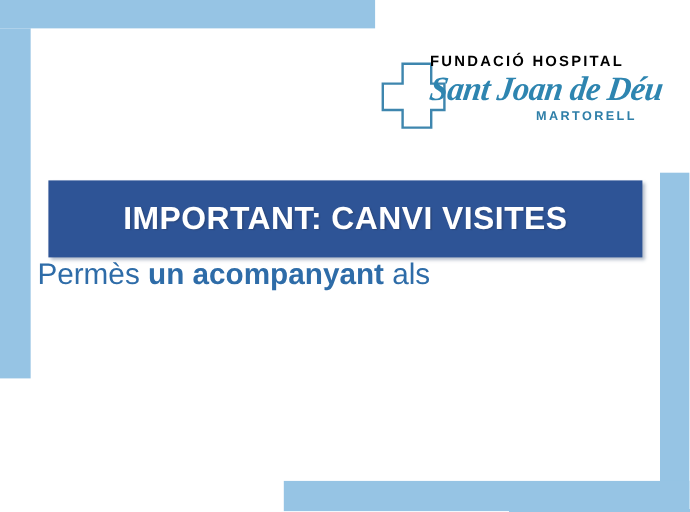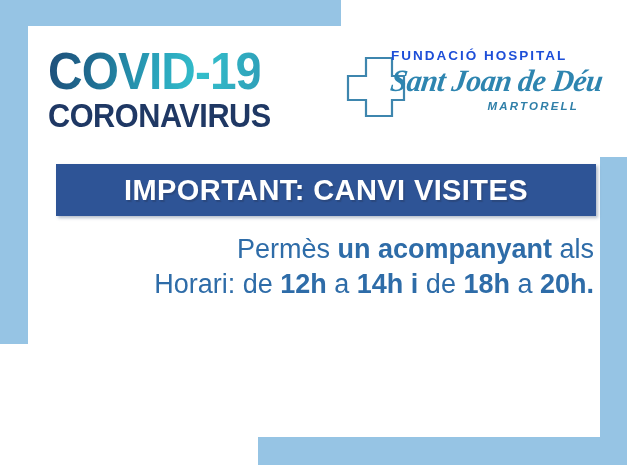--- a/index.html
+++ b/index.html
@@ -101,21 +101,21 @@
     position: absolute;
     left: 45px;
     top: 0px;
     width: 200px;
   }
   #logo-line1 {
     font-family: "Liberation Sans", sans-serif;
     font-size: 13.5px;
     font-weight: bold;
     letter-spacing: 2.0px;
-    color: #1d4ed8;
+    color: #000000;
     white-space: nowrap;
     margin: 0;
   }
   #logo-script {
     font-family: "Liberation Serif", serif;
     font-style: italic;
     font-size: 31px;
     font-weight: bold;
     color: #2E85B0;
     white-space: nowrap;
@@ -126,54 +126,52 @@
     line-height: 1.15;
   }
   #logo-line3 {
     font-family: "Liberation Sans", sans-serif;
     font-size: 11.5px;
     font-weight: bold;
     letter-spacing: 2.2px;
     color: #2F7FA8;
     text-align: right;
     margin: 1px 12px 0 0;
-    font-style: italic;
   }
 
   
   #banner {
     position: absolute;
     left: 16px;
     top: 138px;
     width: 540px;
-    height: 52px;
+    height: 70px;
     background: #2E5496;
     box-shadow: 2px 2px 3px rgba(90,110,140,0.45);
     display: flex;
     align-items: center;
     justify-content: center;
-    margin-left: 12px;
   }
   #banner-text {
     font-family: "Liberation Sans", sans-serif;
     font-weight: bold;
     font-size: 29px;
     color: #ffffff;
     letter-spacing: 0.4px;
     text-shadow: 1.5px 1.5px 1px rgba(40,60,100,0.45);
     white-space: nowrap;
   }
 
   
   #message {
     position: absolute;
     left: 6px;
     top: 206px;
     width: 560px;
-    text-align: right;
+    text-align: left;
     color: #2E6CA8;
     font-family: "Liberation Sans", sans-serif;
     font-size: 27px;
     line-height: 1.30;
   }
   #message .ln { display: block; white-space: nowrap; }
   #message b { font-weight: bold; color: #2E6CA8; }
 </style>
 </head>
 <body>
@@ -182,24 +180,20 @@
 
   <div class="deco" id="deco-top-bar" style="left: 0px; top: 0px; width: 341px; height: 26px; background: rgb(150, 196, 228);"></div>
   <div class="deco" id="deco-left-bar" style="left: 0px; top: 26px; width: 28px; height: 318px; background: rgb(150, 196, 228);"></div>
   <div class="deco" id="deco-right-bar" style="left: 600px; top: 157px; width: 27px; height: 308px; background: rgb(150, 196, 228);"></div>
   <div class="deco" id="deco-bottom-bar" style="left: 258px; top: 437px; width: 369px; height: 28px; background: rgb(150, 196, 228);"></div>
 
   <div id="card">
 
     <div id="header-row">
 
-      <div id="covid-block">
-        <div id="covid-title">COVID-19</div>
-        <div id="covid-subtitle">CORONAVIRUS</div>
-      </div>
 
       <div id="logo-block">
         <span id="logo-cross">
           <svg width="60" height="62" viewBox="0 0 60 62" xmlns="http://www.w3.org/2000/svg">
             <path d="M20 2 L46 2 L46 20 L58 20 L58 44 L46 44 L46 60 L20 60 L20 44 L2 44 L2 20 L20 20 Z" fill="none" stroke="#3E86AE" stroke-width="2.2" stroke-linejoin="miter"></path>
           </svg>
         </span>
         <div id="logo-text-wrap">
           <div id="logo-line1">FUNDACIÓ HOSPITAL</div>
           <div id="logo-script">Sant Joan de Déu</div>
@@ -208,17 +202,16 @@
       </div>
 
     </div>
 
     <div id="banner">
       <span id="banner-text">IMPORTANT: CANVI VISITES</span>
     </div>
 
     <div id="message">
         <span class="ln"><span>Permès </span><b>un acompanyant</b><span> als</span></span>
-        <span class="ln"><span>Horari: de </span><b>12h</b><span> a </span><b>14h</b><b> i</b><span> de </span><b>18h</b><span> a </span><b>20h.</b></span>
       </div>
 
   </div>
 </div>
 
 </body></html>

